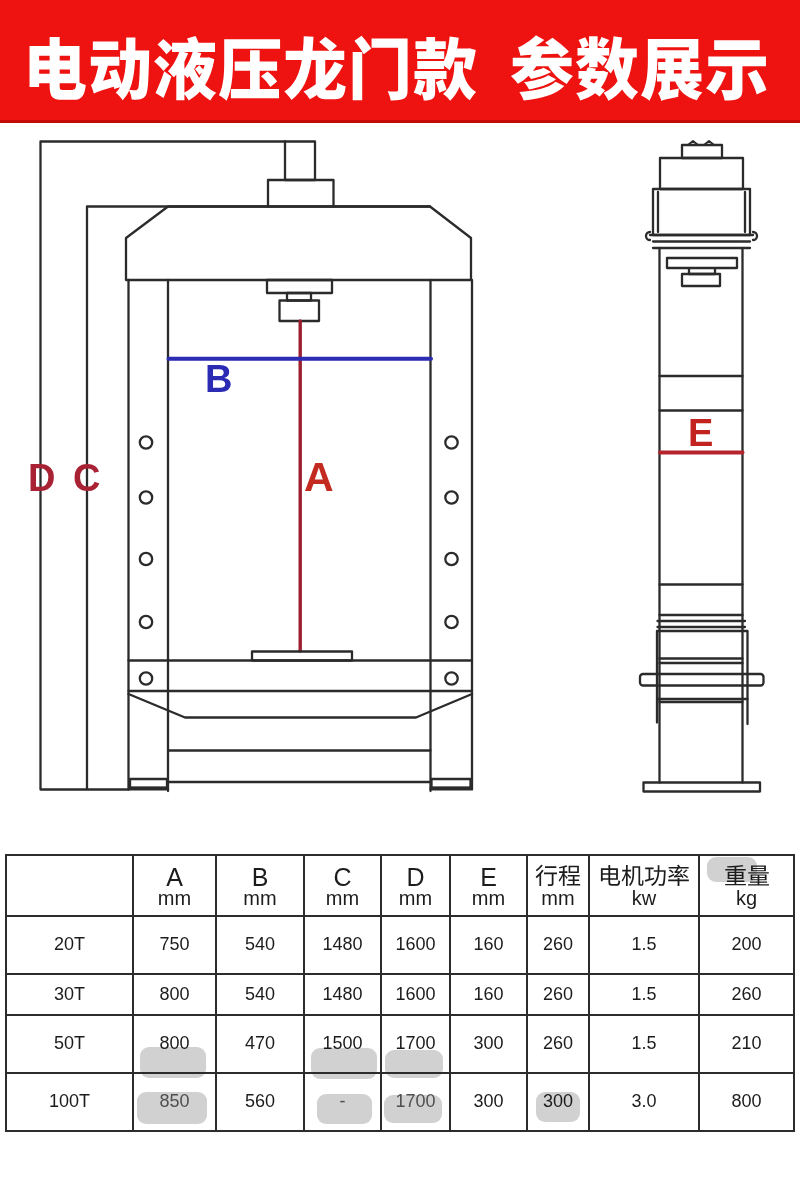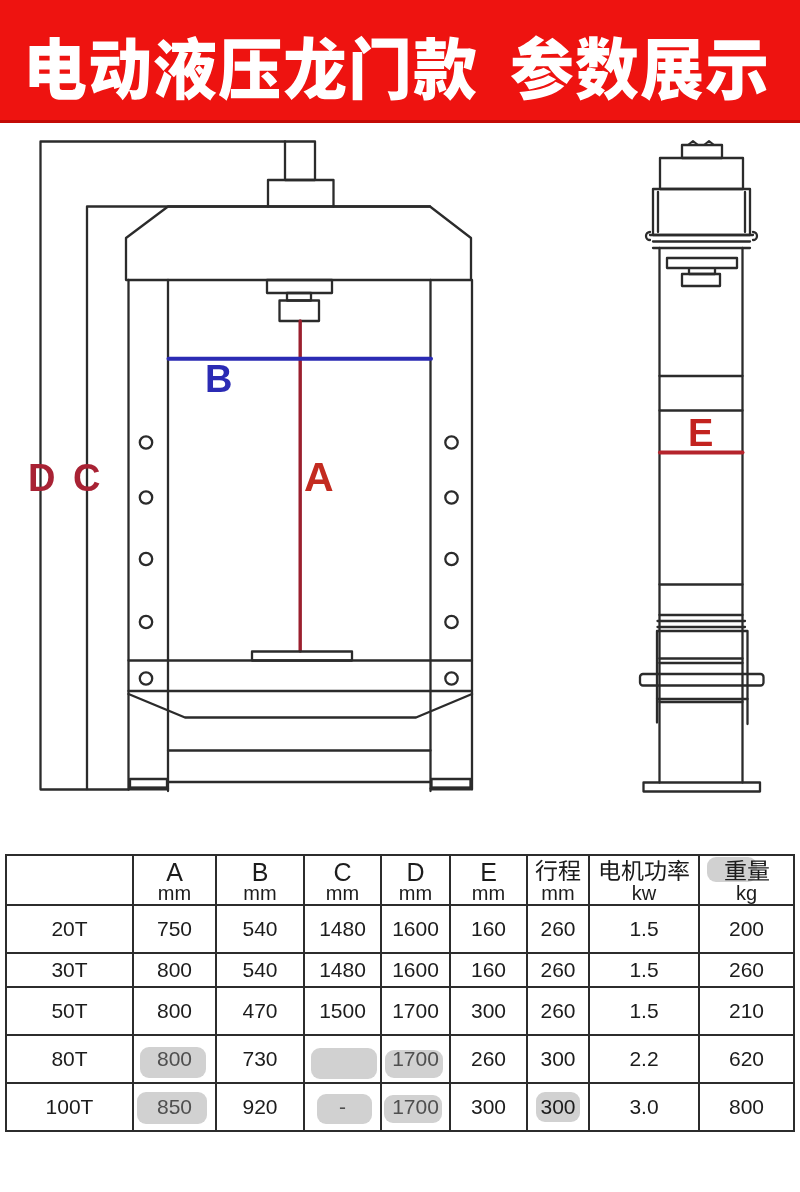--- a/index.html
+++ b/index.html
@@ -1,20 +1,20 @@
 <!DOCTYPE html>
 <html><head><meta charset="utf-8"><style>
 
 html,body{margin:0;padding:0;background:#fff}
 .page{position:relative;width:800px;height:1192px;overflow:hidden;font-family:"Liberation Sans",sans-serif;background:#fff}
 .banner{position:absolute;left:0;top:0;width:800px;height:123px;background:#ee1310}
 .banner-edge{position:absolute;left:0;bottom:0;width:800px;height:3px;background:#c30b06}
 .draw{position:absolute;left:0;top:0}
 table.spec{position:absolute;left:5px;top:854px;width:789px;height:278px;border-collapse:collapse;table-layout:fixed;color:#1c1c1c}
-table.spec td{border:2px solid #2c2c2c;text-align:center;vertical-align:middle;padding:0;font-size:21px}
+table.spec td{border:2px solid #2c2c2c;text-align:center;vertical-align:middle;padding:0;font-size:18px}
 table.spec td.hd{font-size:25px;line-height:26px}
 .sub{font-size:20px;line-height:17px}
 .blob{position:absolute;background:#c9c9c9;border-radius:9px;opacity:.85}
 .gray{color:#4f4f4f}
 table.spec{z-index:2}
 
 </style></head><body>
 <div class="page">
 <svg width="0" height="0" style="position:absolute">
       <defs>
@@ -282,36 +282,25 @@
           <td>800</td>
           <td>470</td>
           <td>1500</td>
           <td>1700</td>
           <td>300</td>
           <td>260</td>
           <td>1.5</td>
           <td>210</td>
         </tr>
 
-<tr style="height:46px">
-          <td>80T</td>
-          <td><span class="gray">800</span></td>
-          <td>730</td>
-          <td><span class="gray"></span></td>
-          <td><span class="gray">1700</span></td>
-          <td>260</td>
-          <td>300</td>
-          <td>2.2</td>
-          <td>620</td>
-        </tr>
 
 <tr style="height:46px">
           <td>100T</td>
           <td><span class="gray">850</span></td>
-          <td>920</td>
+          <td>560</td>
           <td><span class="gray">-</span></td>
           <td><span class="gray">1700</span></td>
           <td>300</td>
           <td>300</td>
           <td>3.0</td>
           <td>800</td>
         </tr>
 </tbody>
     </table>
 </div>

